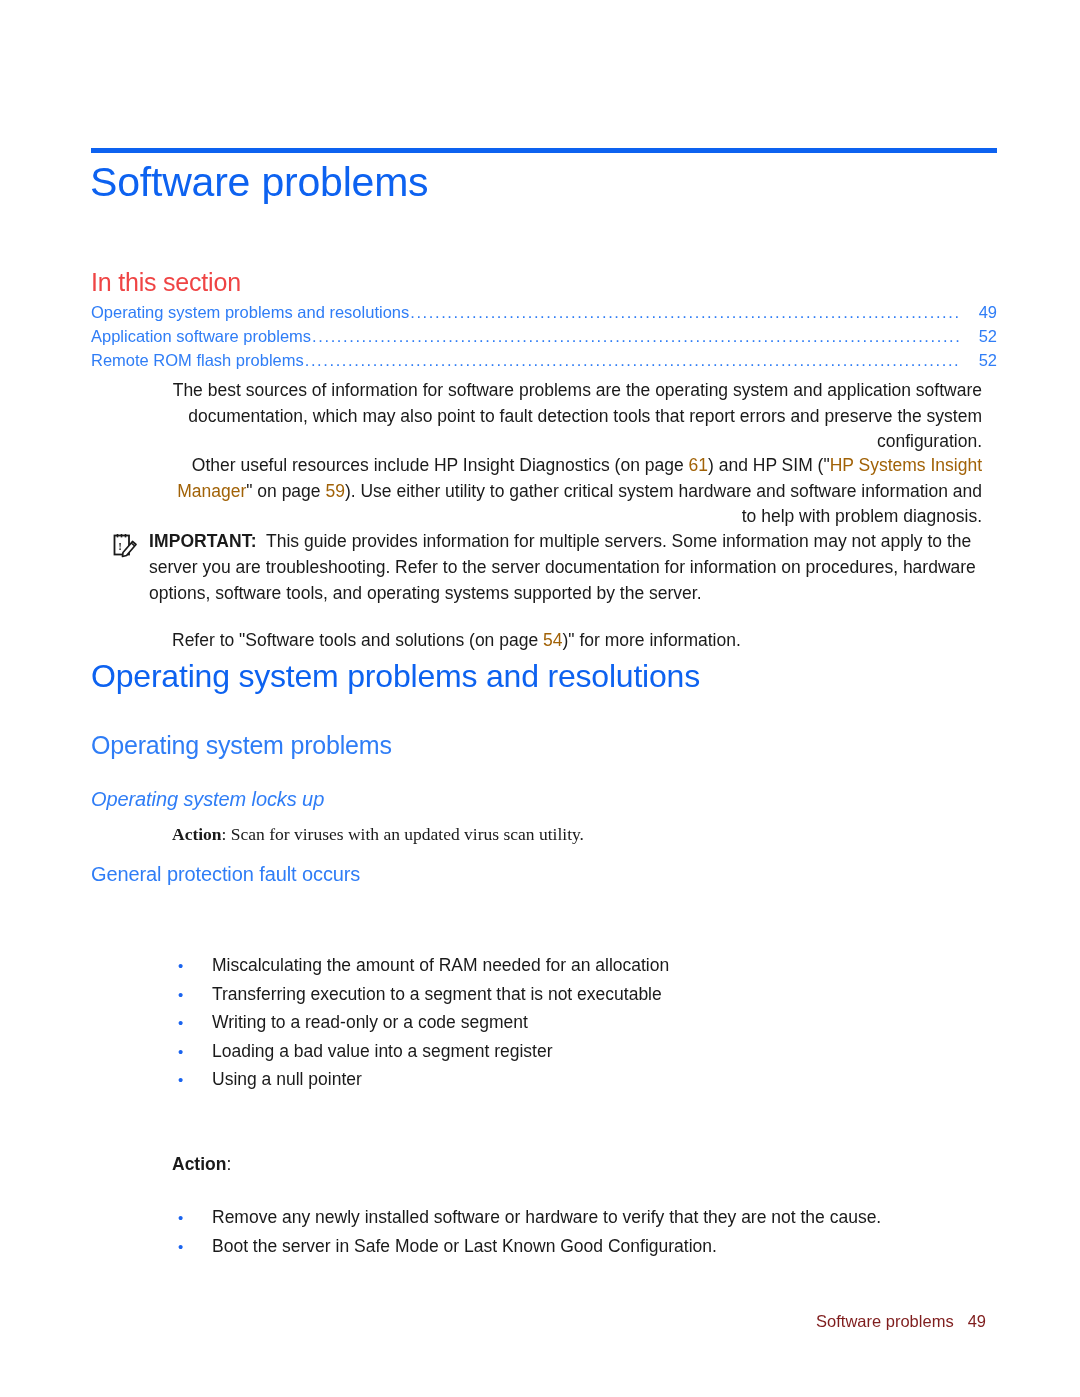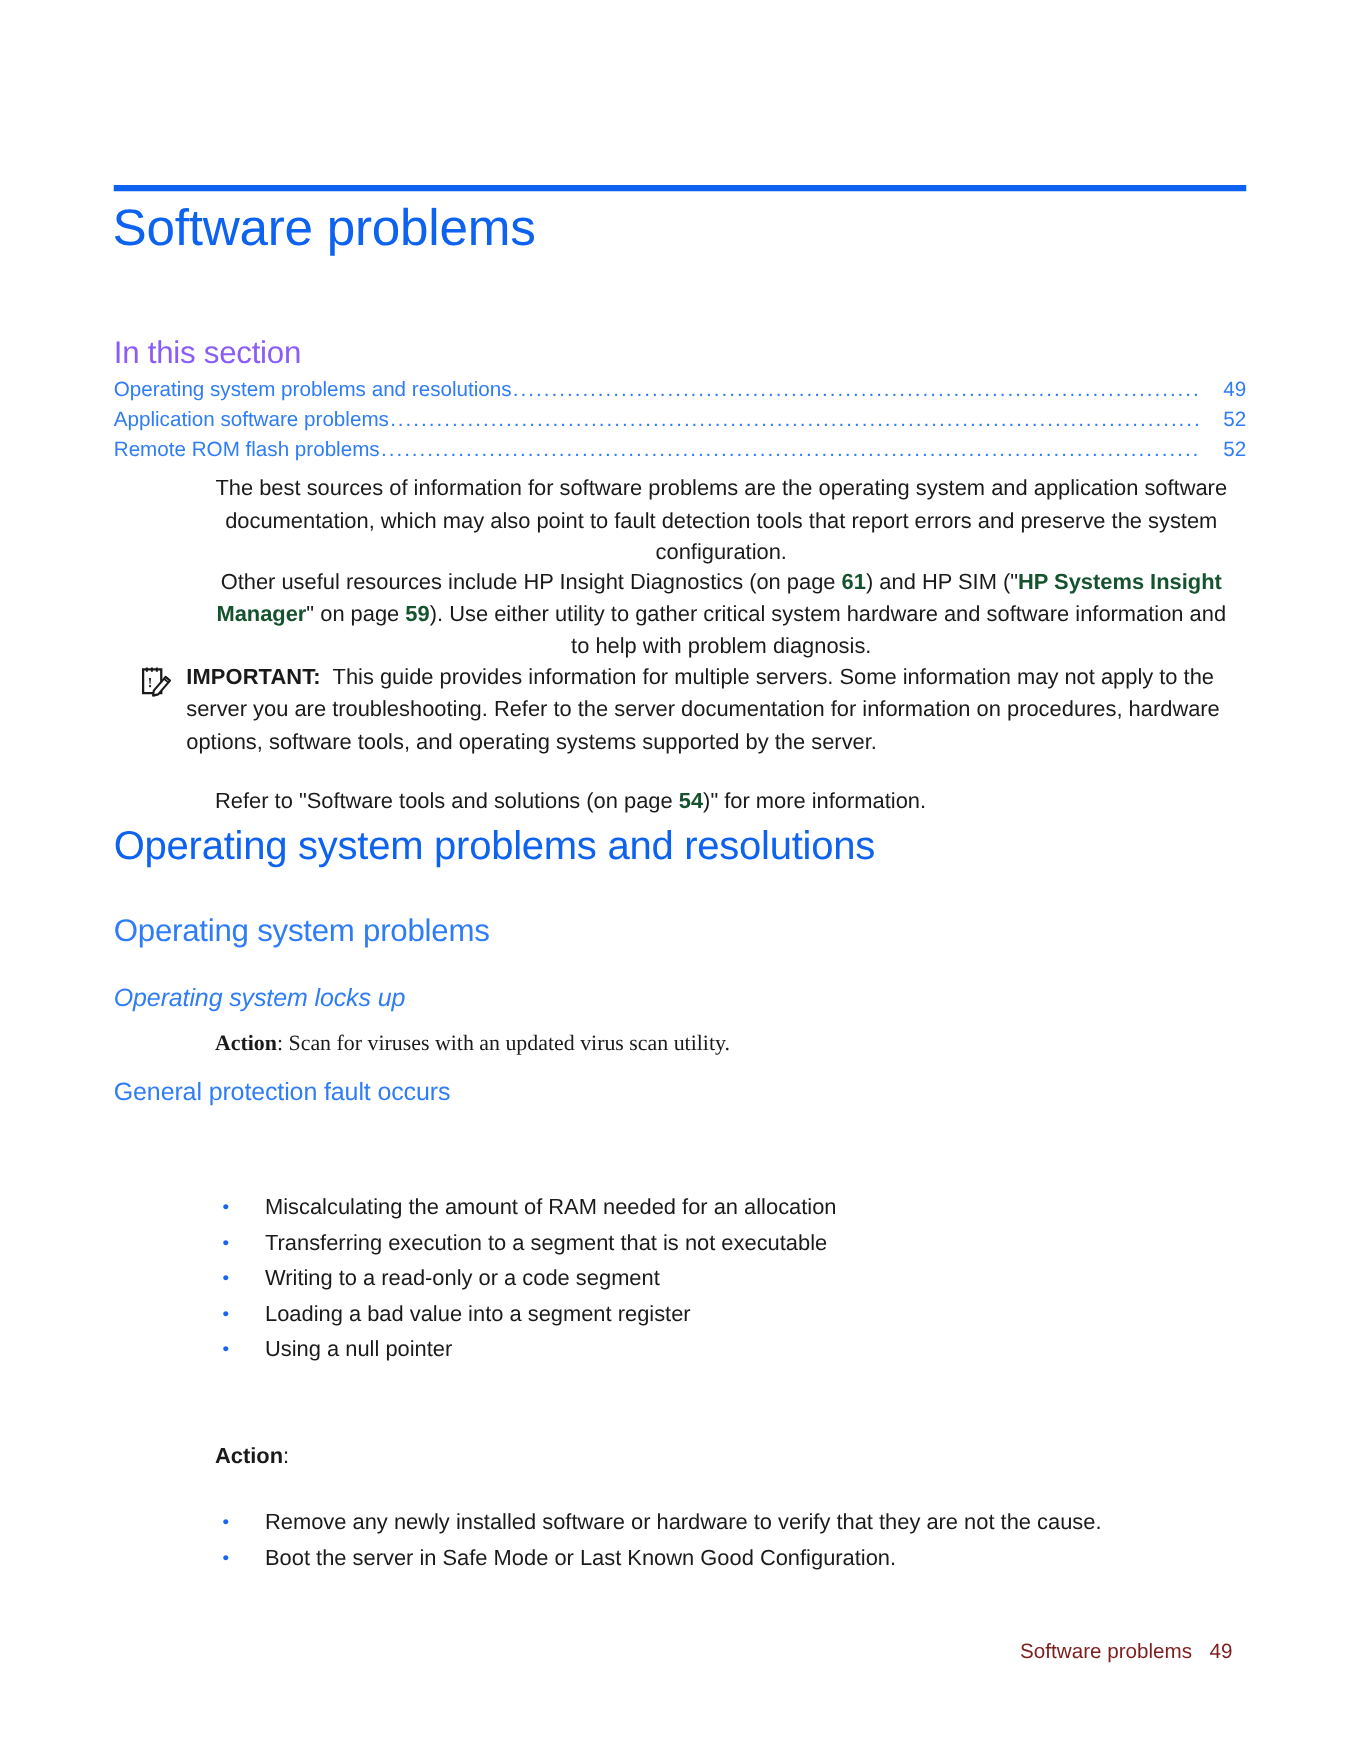--- a/index.html
+++ b/index.html
@@ -46,21 +46,21 @@
   }
 
   
   .in-this-section {
     position: absolute;
     left: 91px;
     top: 267px;
     font-size: 25px;
     line-height: 30px;
     font-weight: 400;
-    color: #8b5cf6;
+    color: #ef4444;
     letter-spacing: -0.2px;
   }
 
   .toc {
     position: absolute;
     left: 91px;
     top: 300px;
     width: 906px;
   }
   .toc-row {
@@ -87,29 +87,28 @@
   }
 
   
   .body-block {
     position: absolute;
     left: 172px;
     width: 810px;
     font-size: 17.5px;
     line-height: 25.5px;
     color: #1a1a1a;
-    text-align: center;
+    text-align: right;
   }
   .p1 { top: 378px; }
   .p2 { top: 453px; }
 
   a.xref, .xref {
-    color: #14532d;
+    color: #a16207;
     text-decoration: none;
-    font-weight: bold;
   }
 
   
   .note {
     position: absolute;
     left: 112px;
     top: 528px;
     width: 872px;
   }
   .note-icon {

